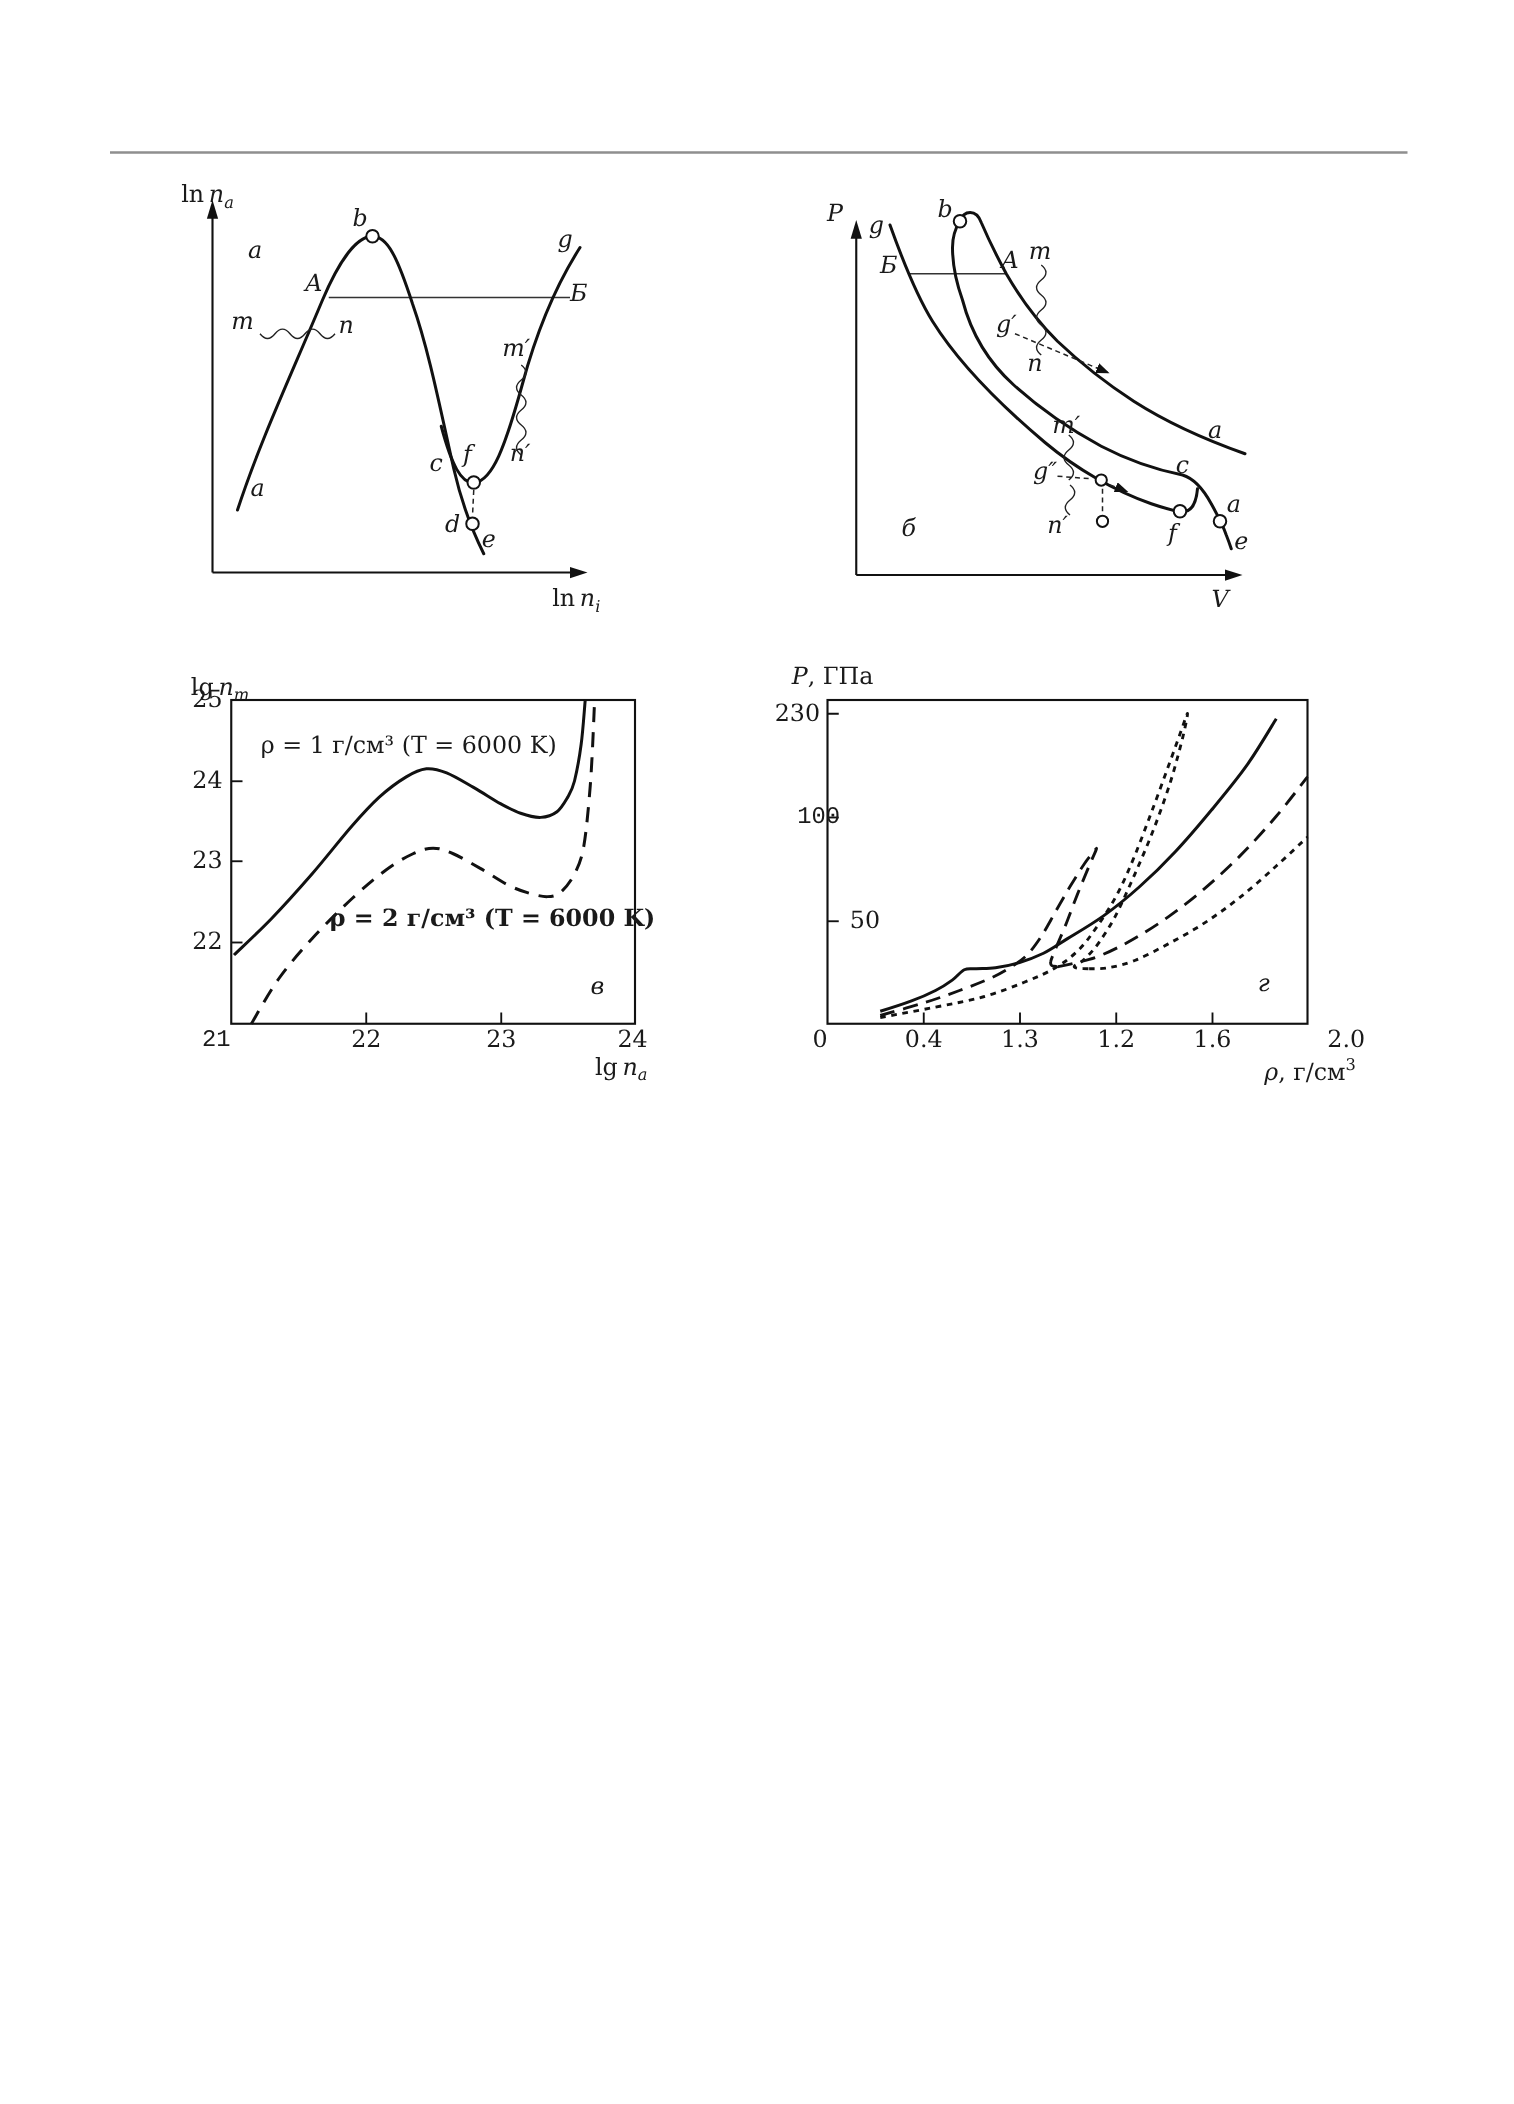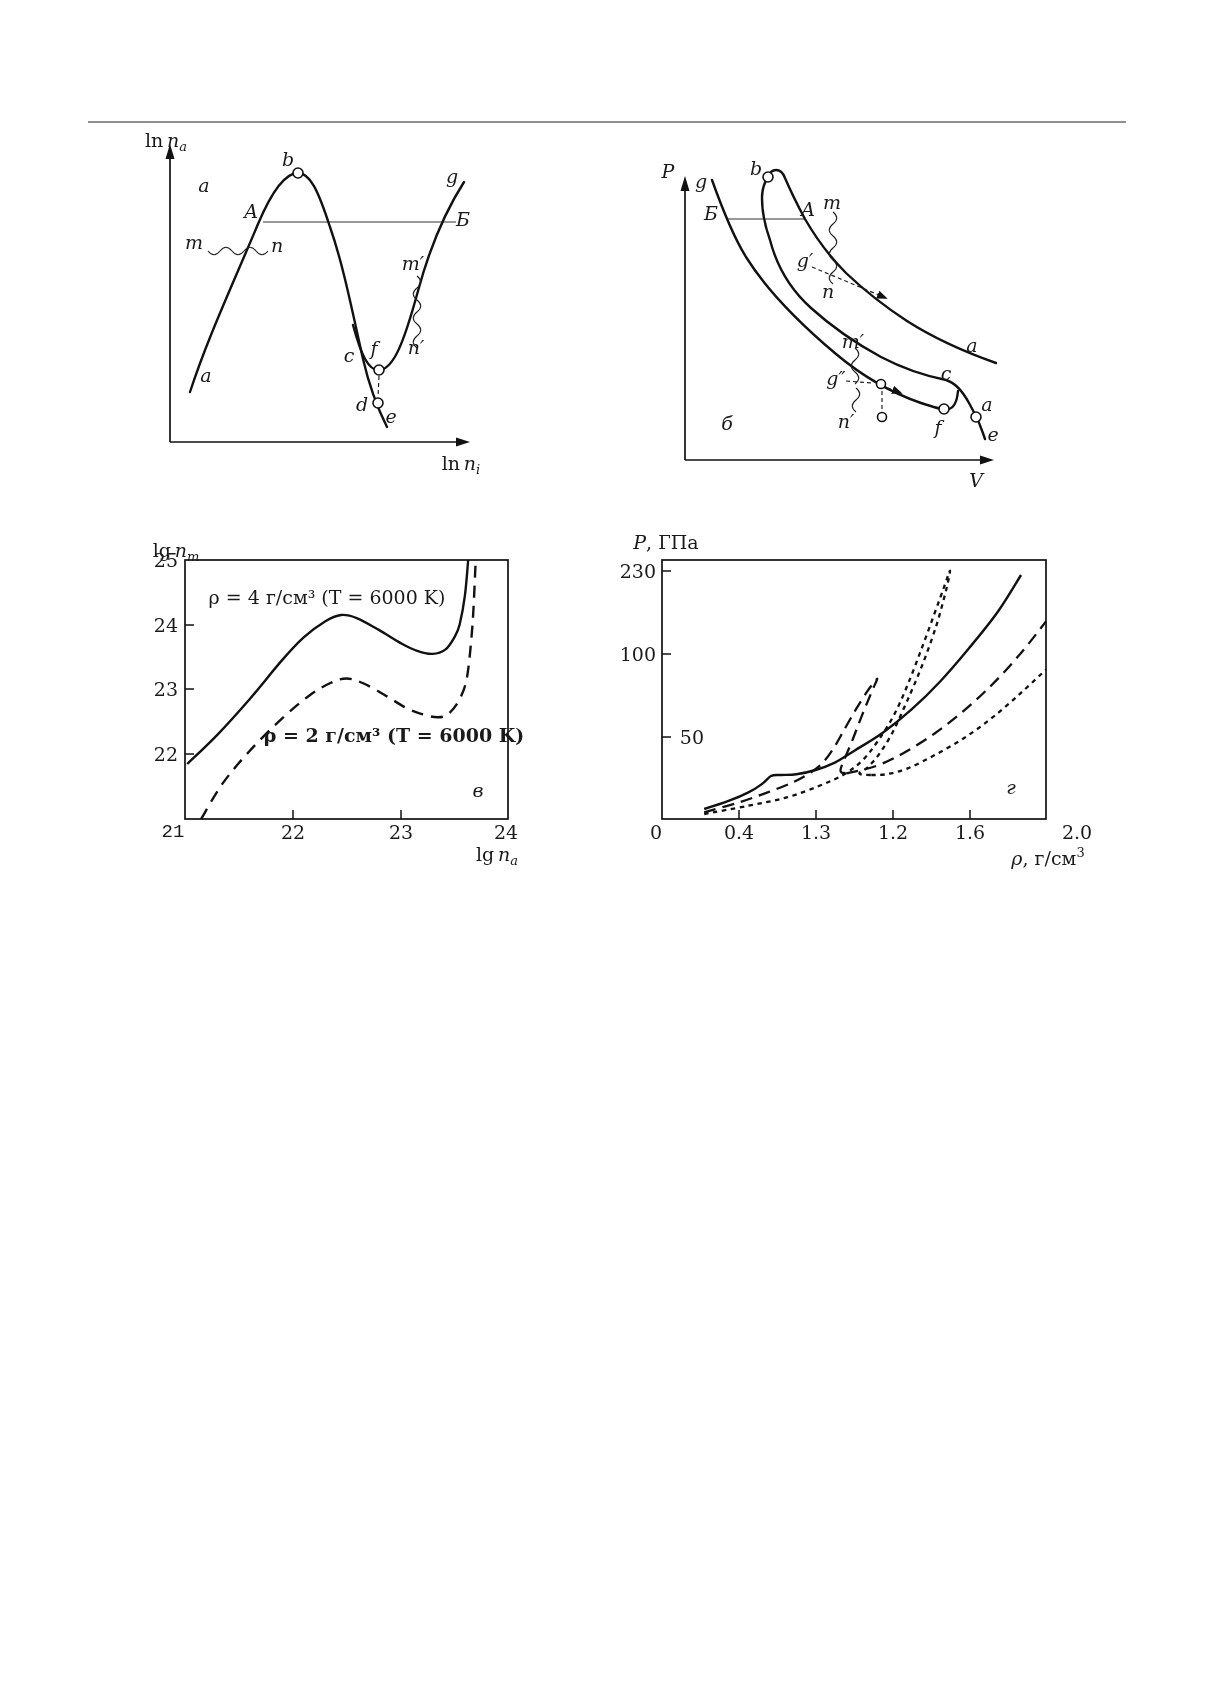--- a/index.html
+++ b/index.html
@@ -27,21 +27,21 @@
   .dot{fill:#ffffff;stroke:#111;stroke-width:1.6;}
   .ah{fill:#111;stroke:none;}
 </style>
 </head>
 <body>
 
 <div id="page">
 
   <div class="divider" style="left:88px;top:121px;width:1038px;"></div>
 
-  <div class="panel" style="left:120px;top:124px;width:380px;height:360px;text-decoration:underline;">
+  <div class="panel" style="left:120px;top:140px;width:380px;height:360px;text-decoration:underline;">
     <svg width="380" height="360" viewBox="0 0 380 360">
 
       <line class="axis" x1="50" y1="318" x2="50" y2="32"></line>
       <polygon class="ah" points="50,20 45.5,35 54.5,35"></polygon>
       <line class="axis" x1="50" y1="318" x2="338" y2="318"></line>
       <polygon class="ah" points="350,318 336,313.5 336,322.5"></polygon>
 
       <line class="thin" x1="143" y1="98" x2="336" y2="98"></line>
 
       <path class="curve" d="M70,268 C88,213 112,162 138,100 C152,67 166,49 178,49 C190,49 198,66 210,103 C223,140 232,186 243,235 C249,261 258,285 267,303"></path>
@@ -148,21 +148,21 @@
     <span class="lbl" style="left:56px;top:62px;"><span>lg</span> <i>n</i><sub>m</sub></span>
     <span class="lblr" style="left:58px;top:70px;">25</span>
     <span class="lblr" style="left:58px;top:135px;">24</span>
     <span class="lblr" style="left:58px;top:199px;">23</span>
     <span class="lblr" style="left:58px;top:264px;">22</span>
     <span class="lbl" style="left:53px;top:342px;font-family:Liberation Mono, monospace;">21</span>
     <span class="lbl" style="left:173px;top:342px;">22</span>
     <span class="lbl" style="left:281px;top:342px;">23</span>
     <span class="lbl" style="left:386px;top:342px;">24</span>
     <span class="lbl" style="left:377px;top:366px;"><span>lg</span> <i>n</i><sub>a</sub></span>
-    <span class="lbl" style="left:207px;top:107px;">ρ = 4 г/см³ (T = 6000 K)</span>
+    <span class="lbl" style="left:207px;top:107px;">ρ = 1 г/см³ (T = 6000 K)</span>
     <span class="lbl" style="left:274px;top:245px;font-weight:bold;">ρ = 2 г/см³ (T = 6000 K)</span>
     <span class="lbl it" style="left:358px;top:300px;">в</span>
   </div>
 
   <div class="panel" style="left:600px;top:490px;width:500px;height:390px;">
     <svg width="500" height="390" viewBox="0 0 500 390">
       <rect class="frame" x="62" y="70" width="384" height="259"></rect>
       <line class="tick" x1="62" y1="81" x2="71" y2="81"></line>
       <line class="tick" x1="62" y1="164" x2="71" y2="164"></line>
       <line class="tick" x1="62" y1="247" x2="71" y2="247"></line>
@@ -171,21 +171,21 @@
       <line class="tick" x1="293" y1="329" x2="293" y2="320"></line>
       <line class="tick" x1="370" y1="329" x2="370" y2="320"></line>
       <path class="c-solid" d="M104.2,319.0 C108.4,317.7 121.8,313.5 129.2,310.7 C136.6,308.0 143.0,305.2 148.4,302.4 C153.8,299.7 158.0,296.9 161.8,294.1 C165.7,291.4 168.2,287.4 171.4,285.8 C174.6,284.3 176.9,285.3 181.0,285.0 C185.2,284.7 190.6,285.0 196.4,284.2 C202.2,283.4 209.2,282.0 215.6,280.0 C222.0,278.1 228.4,275.7 234.8,272.6 C241.2,269.4 246.0,265.9 254.0,260.9 C262.0,256.0 273.2,249.6 282.8,242.7 C292.4,235.8 302.0,228.0 311.6,219.4 C321.2,210.9 330.8,201.5 340.4,191.2 C350.0,181.0 359.6,169.6 369.2,158.0 C378.8,146.4 389.4,133.7 398.0,121.5 C406.6,109.3 417.2,91.1 421.0,85.0"></path>
       <path class="c-ldash" d="M104.2,322.4 C110.0,320.7 128.2,315.7 138.8,312.4 C149.4,309.1 158.6,305.8 167.6,302.4 C176.6,299.1 185.8,295.5 192.6,292.5 C199.3,289.4 203.1,287.2 207.9,284.2 C212.7,281.1 217.2,278.4 221.4,274.2 C225.5,270.1 229.0,265.1 232.9,259.3 C236.7,253.5 240.6,246.0 244.4,239.4 C248.2,232.7 252.1,225.8 255.9,219.4 C259.8,213.1 264.2,205.9 267.4,201.2 C270.6,196.5 273.5,193.2 275.1,191.2 C276.7,189.3 277.7,187.6 277.0,189.6 C276.4,191.5 273.8,196.8 271.3,202.8 C268.7,208.9 264.9,218.1 261.7,226.1 C258.5,234.1 255.0,243.8 252.1,251.0 C249.2,258.2 246.3,264.5 244.4,269.2 C242.5,273.9 241.0,277.0 240.6,279.2 C240.1,281.4 240.6,281.8 241.5,282.5 C242.5,283.2 245.5,283.2 246.3,283.4"></path>
       <path class="c-ldash" d="M246.3,283.4 C248.9,282.8 255.9,281.6 261.7,280.0 C267.4,278.5 273.5,277.3 280.9,274.2 C288.2,271.2 296.9,266.9 305.8,261.8 C314.8,256.7 325.0,250.3 334.6,243.5 C344.2,236.7 353.8,229.3 363.4,221.1 C373.0,212.9 382.6,204.2 392.2,194.5 C401.8,184.9 412.1,173.5 421.0,163.0 C430.0,152.5 441.8,136.7 446.0,131.5"></path>
       <path class="c-sdash" d="M104.2,324.0 C111.6,322.6 134.6,318.5 148.4,315.7 C162.2,313.0 175.0,310.7 186.8,307.4 C198.6,304.1 209.8,299.7 219.4,295.8 C229.0,291.9 237.0,288.6 244.4,284.2 C251.8,279.8 257.8,275.1 263.6,269.2 C269.4,263.4 273.8,256.8 279.0,249.3 C284.1,241.8 289.5,233.6 294.3,224.4 C299.1,215.3 303.3,205.3 307.8,194.5 C312.2,183.8 316.7,171.6 321.2,159.7 C325.7,147.8 330.8,133.7 334.6,123.2 C338.5,112.6 341.7,103.7 344.2,96.6 C346.8,89.5 349.7,80.3 350.0,80.8 C350.3,81.4 348.4,90.9 346.2,99.9 C343.9,108.9 340.4,122.6 336.6,134.8 C332.7,147.0 327.9,160.5 323.1,173.0 C318.3,185.4 312.9,197.9 307.8,209.5 C302.6,221.1 297.2,233.6 292.4,242.7 C287.6,251.8 283.1,258.4 279.0,264.3 C274.8,270.1 270.6,274.5 267.4,277.5 C264.2,280.6 260.7,281.4 259.8,282.5 C258.8,283.7 259.8,284.1 261.7,284.5 C263.6,284.9 269.7,284.9 271.3,285.0"></path>
       <path class="c-sdash" d="M271.3,285.0 C273.8,284.9 280.6,285.3 286.6,284.2 C292.7,283.1 299.8,281.6 307.8,278.4 C315.8,275.2 325.4,270.1 334.6,265.1 C343.9,260.1 353.8,254.7 363.4,248.5 C373.0,242.3 382.6,235.3 392.2,227.7 C401.8,220.1 412.1,210.9 421.0,202.8 C430.0,194.8 441.8,183.5 446.0,179.6"></path>
     </svg>
     <span class="lbl" style="left:66px;top:52px;"><i>P</i><span>, ГПа</span></span>
     <span class="lblr" style="left:56px;top:81px;">230</span>
-    <span class="lblr" style="left:56px;top:164px;">100</span>
+    <span class="lblr" style="left:72px;top:164px;font-family:Liberation Mono, monospace;">100</span>
     <span class="lblr" style="left:56px;top:247px;margin-left:48px;">50</span>
     <span class="lbl" style="left:56px;top:342px;">0</span>
     <span class="lbl" style="left:139px;top:342px;">0.4</span>
     <span class="lbl" style="left:216px;top:342px;">1.3</span>
     <span class="lbl" style="left:293px;top:342px;">1.2</span>
     <span class="lbl" style="left:370px;top:342px;">1.6</span>
     <span class="lbl" style="left:446px;top:342px;margin-left:31px;">2.0</span>
     <span class="lbl" style="left:448px;top:367px;"><i>ρ</i><span>, г/см</span><sup>3</sup></span>
     <span class="lbl it" style="left:411px;top:297px;">г</span>
   </div>

